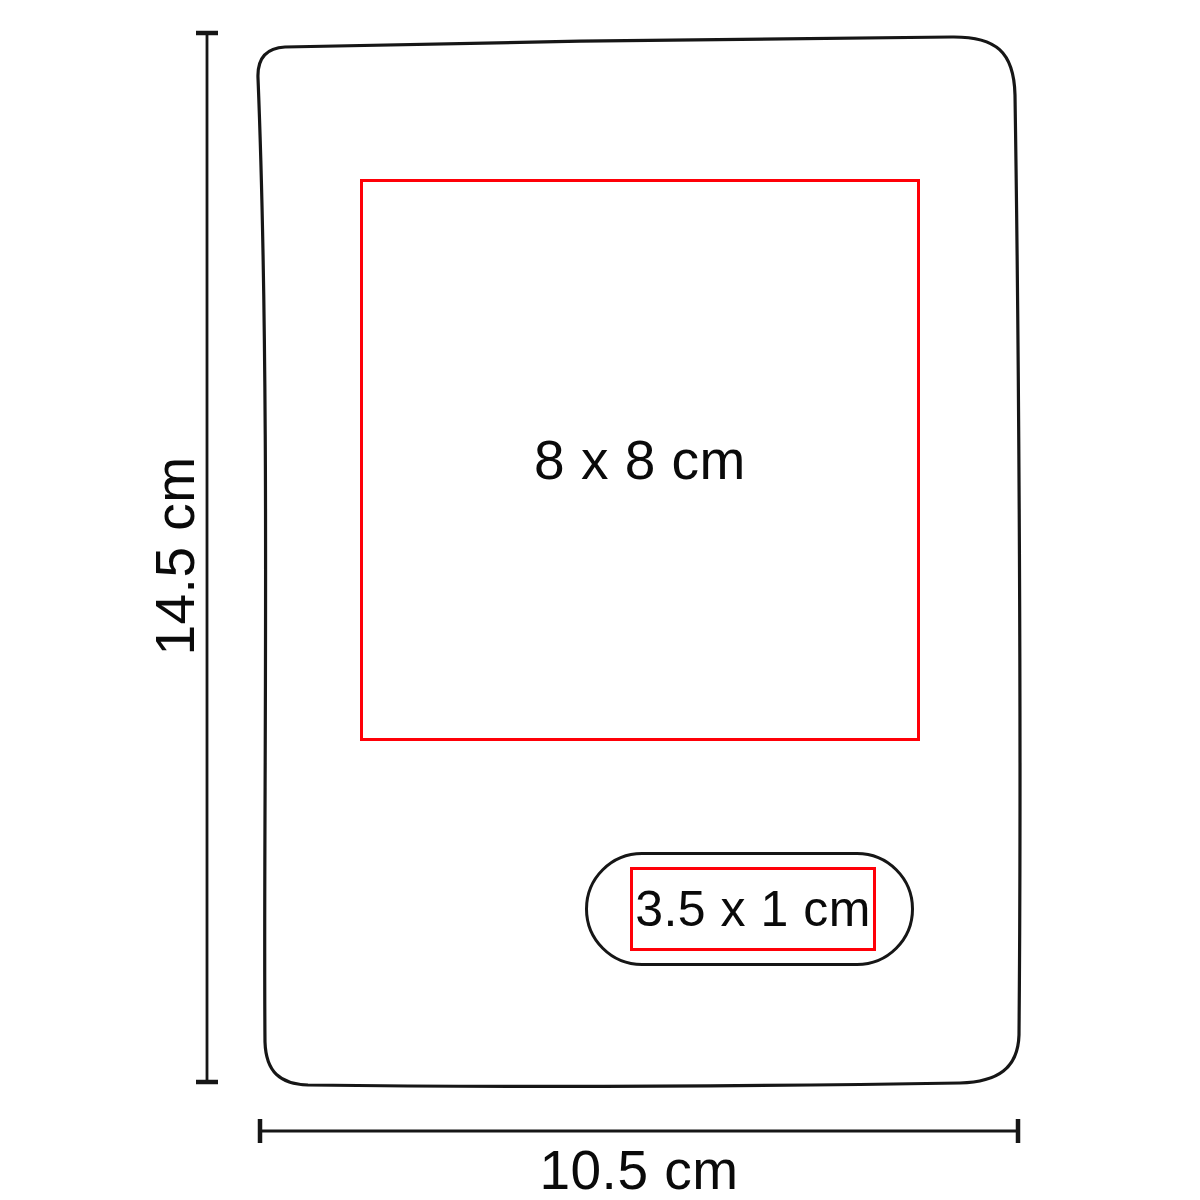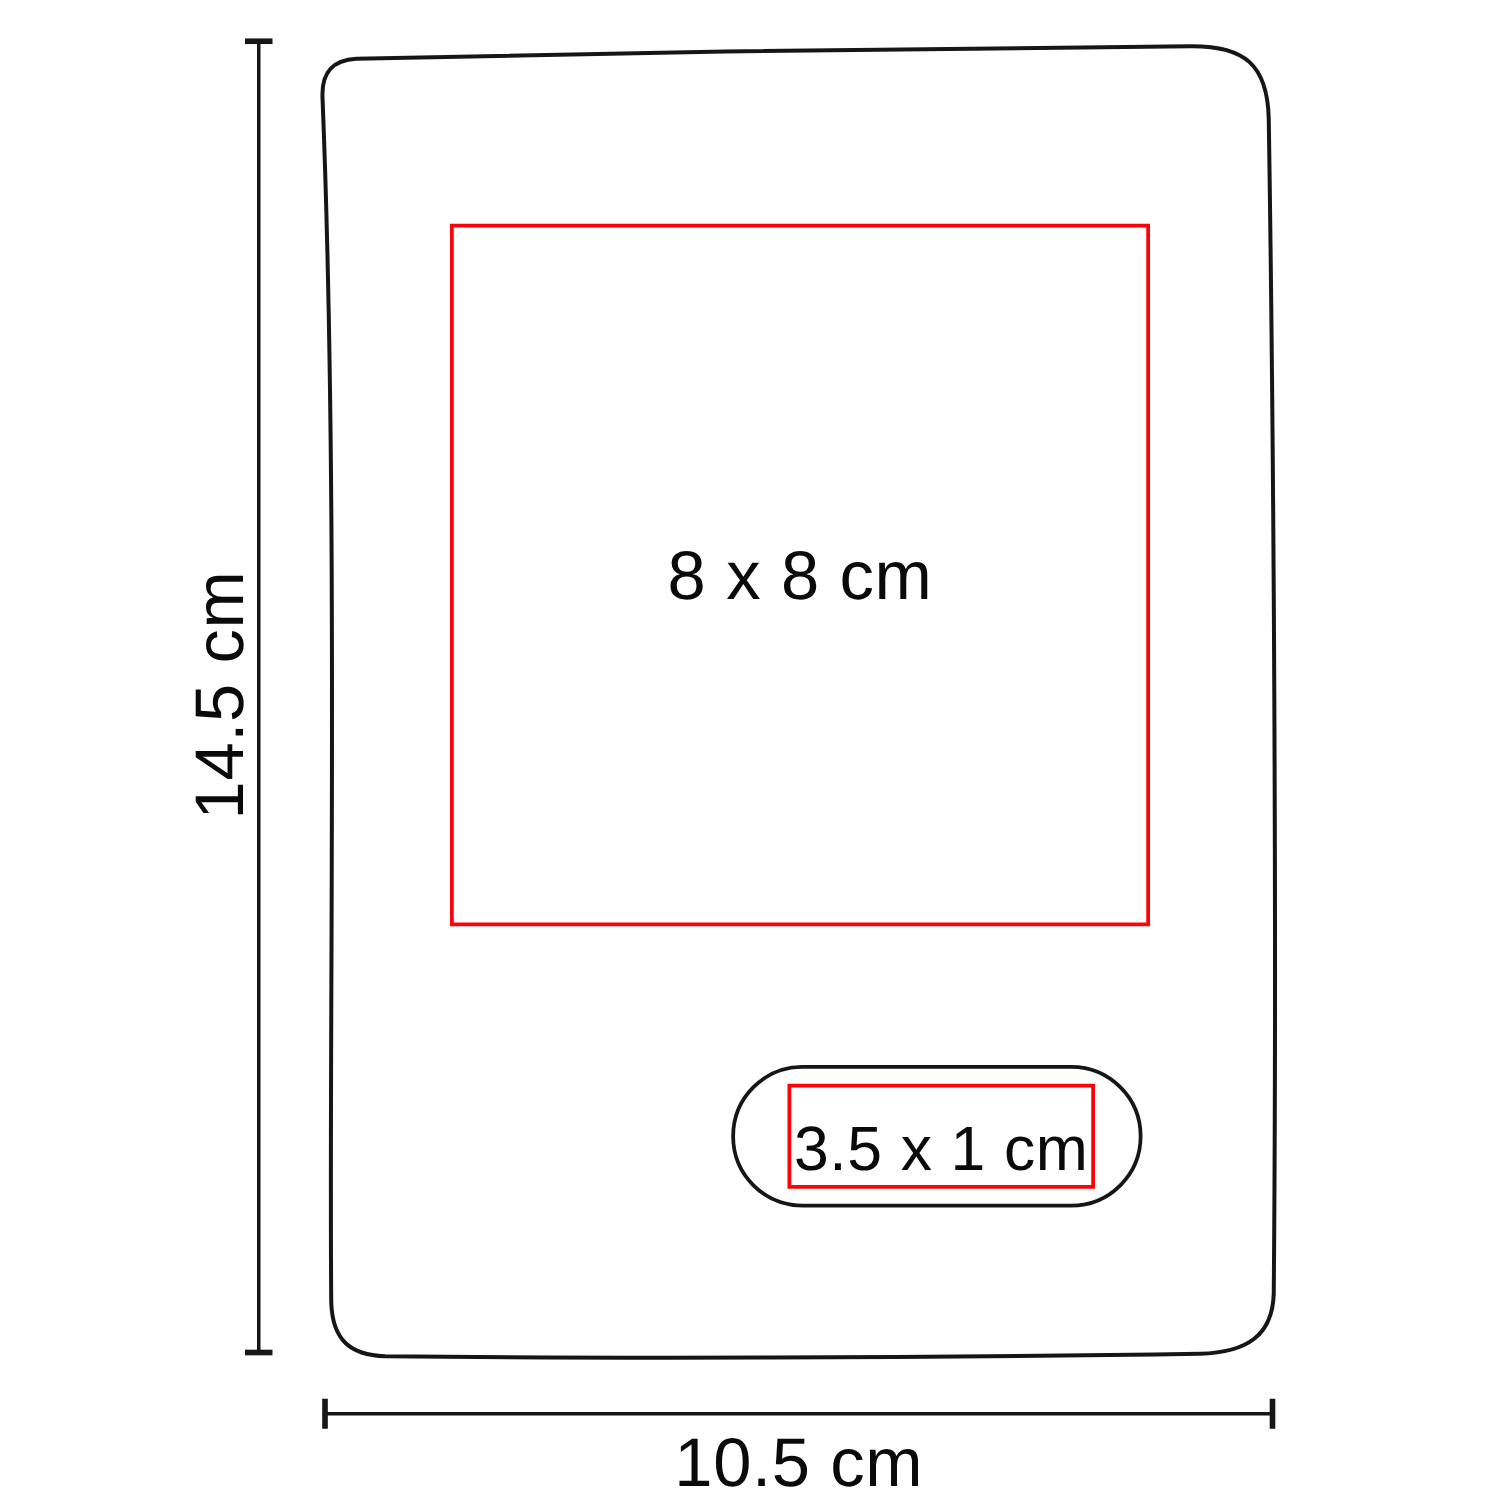--- a/index.html
+++ b/index.html
@@ -48,21 +48,21 @@
     box-sizing:border-box;
     border:3px solid var(--outline);
     border-radius:60px;
     background:var(--background);
   }
   .print-area-small{
     position:absolute;
     left:42px;top:12px;width:246px;height:84px;
     box-sizing:border-box;
     border:3px solid var(--print-area);
-    display:flex;align-items:flex-end;justify-content:center;
+    display:flex;align-items:center;justify-content:center;
   }
   .print-area-small .area-label{
     font-size:50px;font-weight:500;letter-spacing:0.5px;
   }
 </style>
 </head>
 <body>
 
 <div class="canvas">
 

